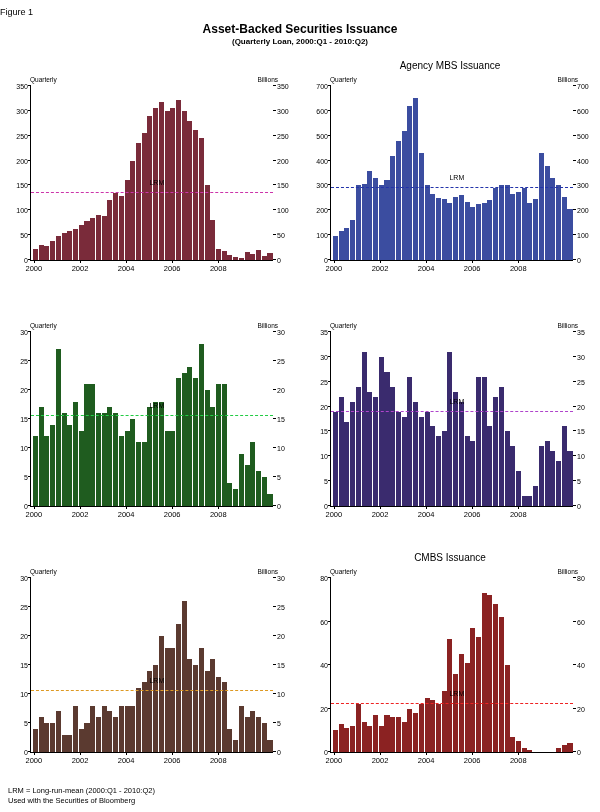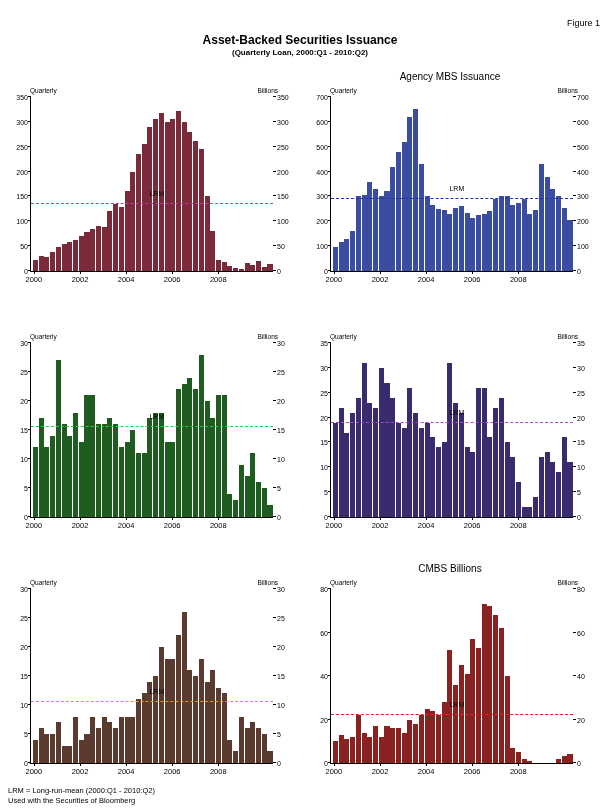--- a/index.html
+++ b/index.html
@@ -9,23 +9,23 @@
   }
   body {
     width: 600px;
     height: 812px;
     font-family: "Liberation Sans", sans-serif;
     color: #000;
     position: relative;
     overflow: hidden;
   }
   .fig-label {
-    text-align: right;
+    text-align: left;
     font-size: 9px;
-    margin-top: 18px;
+    margin-top: 7px;
   }
   .fig-title {
     text-align: center;
     font-size: 12px;
     font-weight: bold;
     margin-top: 5px;
   }
   .fig-sub {
     text-align: center;
     font-size: 8px;
@@ -615,21 +615,21 @@
         <div class="xtickmark" style="left: 39.2857%;"></div>
         <div class="xtick" style="left: 58.3333%;">2006</div>
         <div class="xtickmark" style="left: 58.3333%;"></div>
         <div class="xtick" style="left: 77.381%;">2008</div>
         <div class="xtickmark" style="left: 77.381%;"></div>
         <div class="lrm-line" style="bottom: 35%; border-top-color: rgb(221, 153, 34);"></div>
         <div class="lrm-label" style="bottom: 35%; left: 52%;">LRM</div>
       </div>
   </div>
   <div class="panel">
-    <div class="panel-title">CMBS Billions</div>
+    <div class="panel-title">CMBS Issuance</div>
     <div class="axis-note note-left">Quarterly</div>
     <div class="axis-note note-right">Billions</div>
     <div class="plot">
         <div class="bars">
           <div class="bar" title="2000:Q1: 10" style="height: 12.5%; background: rgb(139, 34, 34);"></div>
           <div class="bar" title="2000:Q2: 13" style="height: 16.25%; background: rgb(139, 34, 34);"></div>
           <div class="bar" title="2000:Q3: 11" style="height: 13.75%; background: rgb(139, 34, 34);"></div>
           <div class="bar" title="2000:Q4: 12" style="height: 15%; background: rgb(139, 34, 34);"></div>
           <div class="bar" title="2001:Q1: 22" style="height: 27.5%; background: rgb(139, 34, 34);"></div>
           <div class="bar" title="2001:Q2: 14" style="height: 17.5%; background: rgb(139, 34, 34);"></div>

